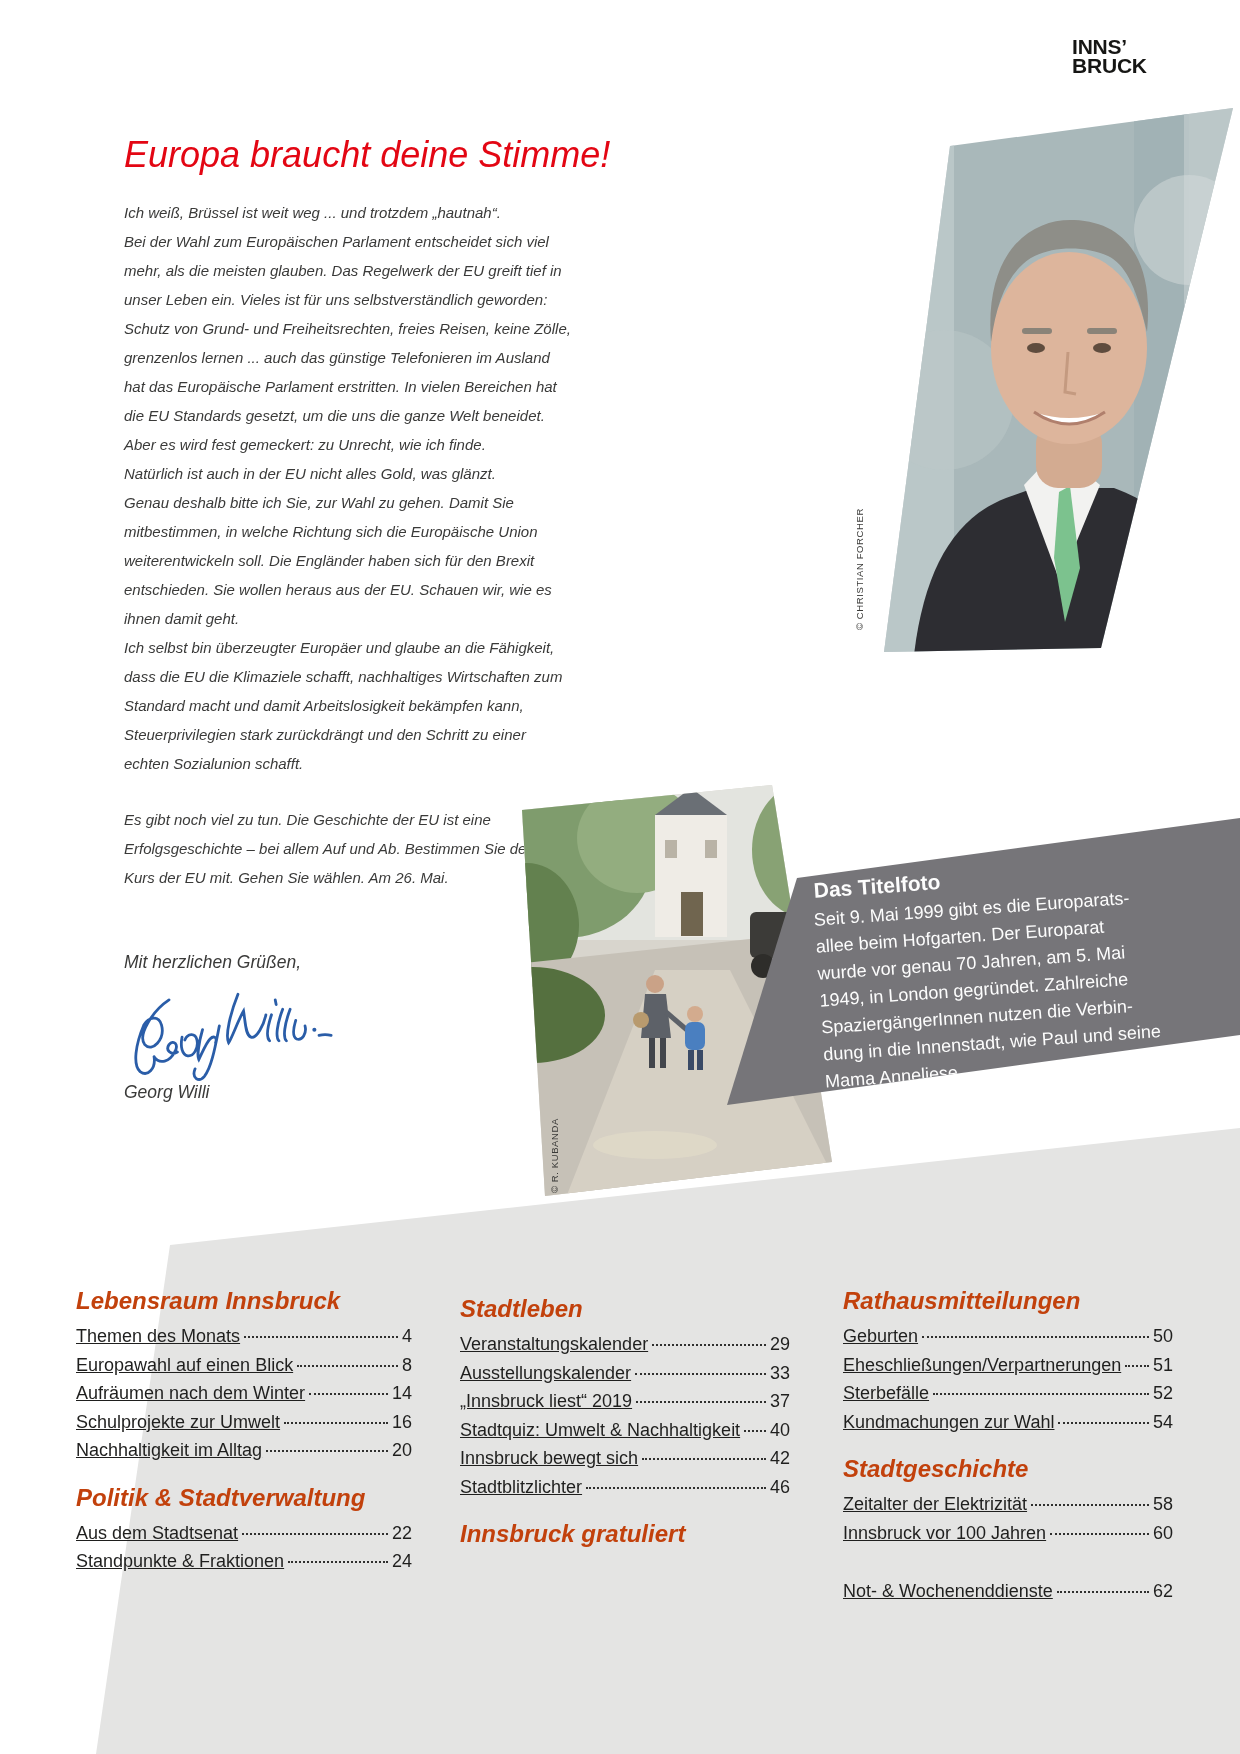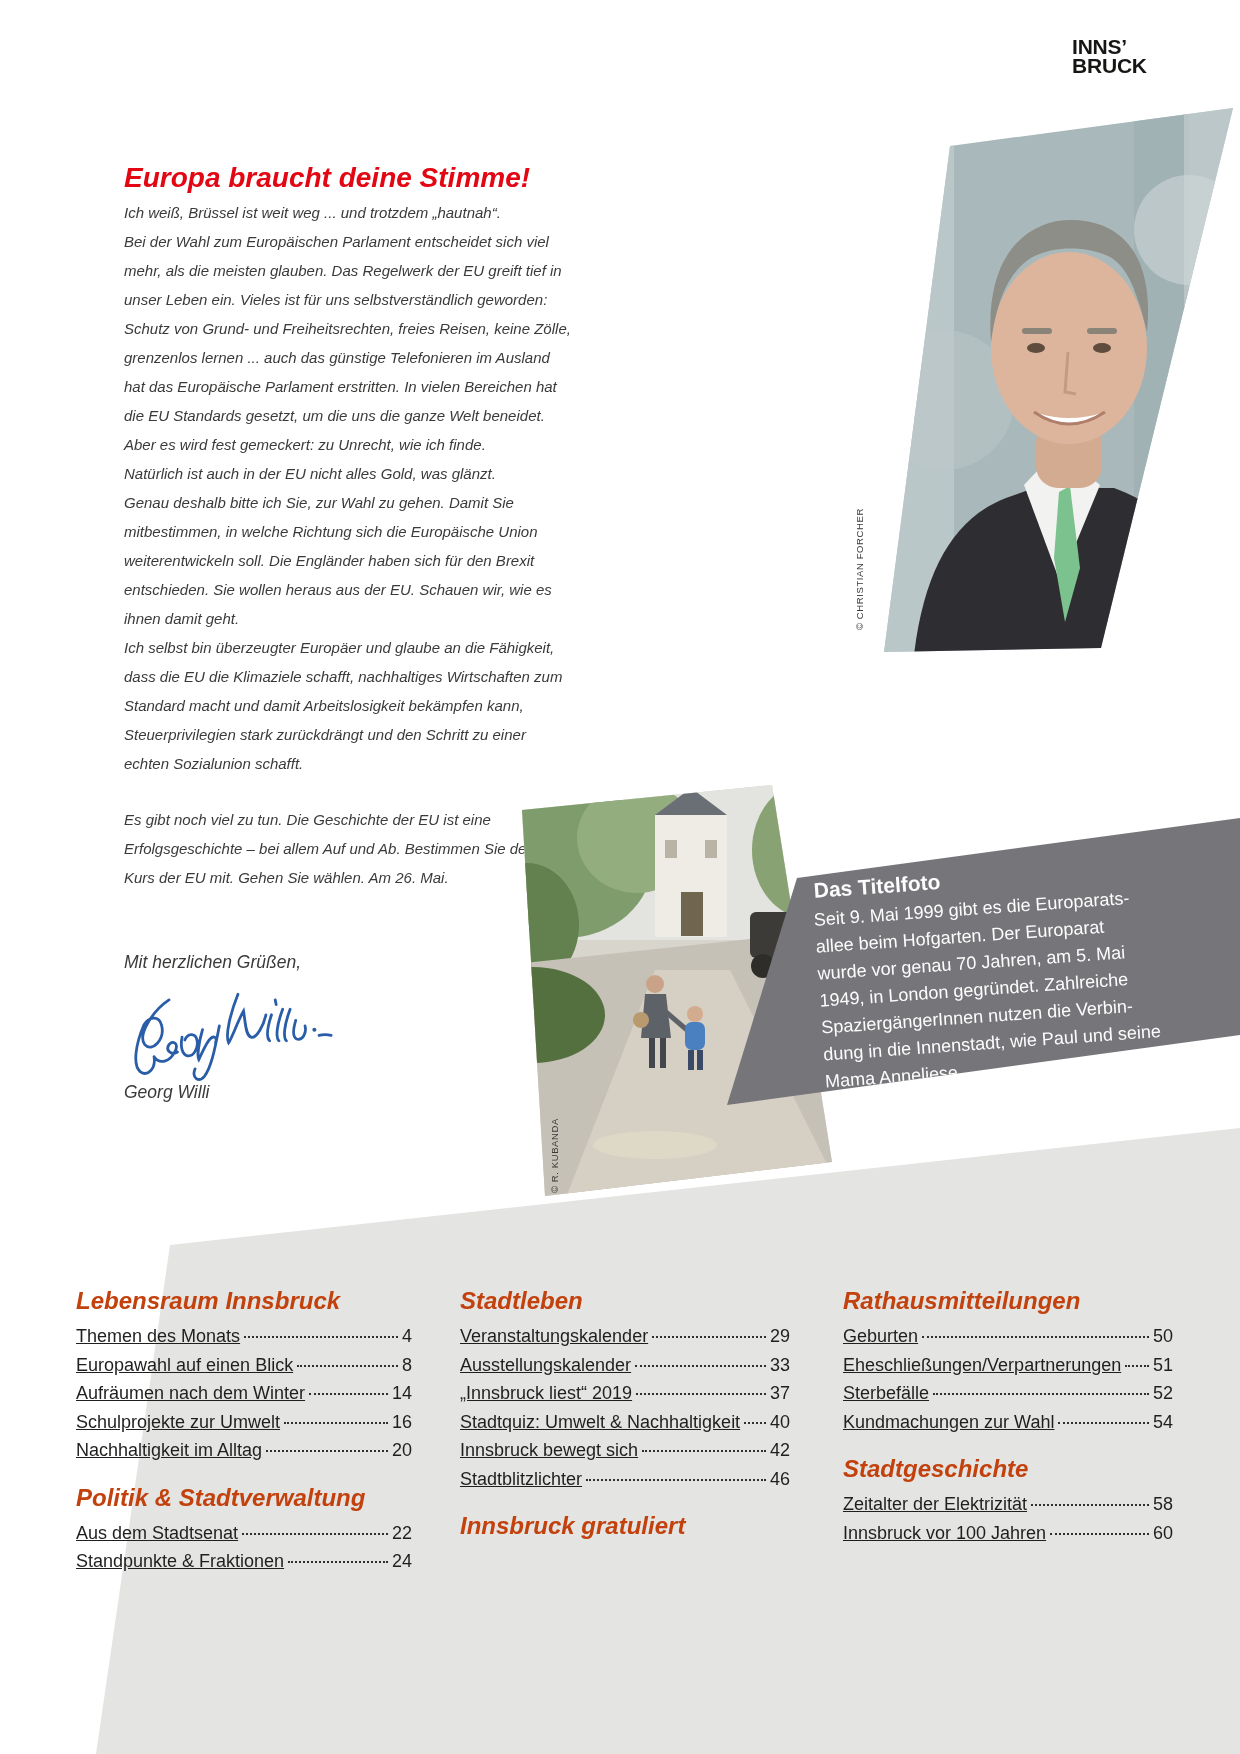--- a/index.html
+++ b/index.html
@@ -17,23 +17,22 @@
   }
   
   .logo{
     position:absolute;left:1072px;top:38px;
     font-size:21px;font-weight:800;line-height:18.5px;letter-spacing:-0.2px;
     color:#161614;white-space:pre;
   }
   
   .headline{
     position:absolute;left:124px;top:134px;
-    font-size:28px;font-weight:bold;font-style:italic;color:var(--accent-red);
+    font-size:36px;font-weight:normal;font-style:italic;color:var(--accent-red);
     white-space:nowrap;
-    margin-top:28px;
   }
   .body-text{
     position:absolute;left:124px;width:610px;
     font-size:15px;line-height:29px;font-style:italic;color:var(--text-dark);
     white-space:pre-line;
   }
   .body-1{top:198px;}
   .body-2{top:805px;}
   .closing{position:absolute;left:124px;top:952px;font-size:17.5px;font-style:italic;}
   .signature{position:absolute;left:128px;top:980px;width:205px;height:105px;}
@@ -67,21 +66,21 @@
   .caption-title{font-size:21px;font-weight:bold;margin:0 0 4px 2px;}
   .caption-text{font-size:18px;line-height:27px;white-space:pre-line;}
   
   .toc-bg{
     position:absolute;left:0;top:1100px;width:1240px;height:654px;
     clip-path:polygon(170px 145px,1240px 28px,1240px 654px,96px 654px);
     background:var(--toc-bg);z-index:1;
   }
   .toc-col{position:absolute;top:1288px;z-index:5;color:var(--toc-text);}
   .toc-col-0{left:76px;width:336px;}
-  .toc-col-1{left:460px;width:330px;}
+  .toc-col-1{left:460px;width:330px;margin-top:8px;}
   .toc-col-2{left:843px;width:330px;}
   .toc-header{
     font-size:24px;font-weight:bold;font-style:italic;color:#c2410c;
     margin:0 0 9px 0;line-height:25px;
   }
   .toc-section + .toc-section{margin-top:20px;}
   .toc-section.no-title{margin-top:30px;}
   .toc-row{display:flex;align-items:baseline;font-size:18px;line-height:28.5px;cursor:default;}
   .toc-label{white-space:nowrap;text-decoration:underline;}
   .dots{
@@ -319,15 +318,22 @@
           <span class="toc-label">Zeitalter der Elektrizität</span>
           <span class="dots"></span>
           <span class="toc-page">58</span>
         </div>
         <div class="toc-row">
           <span class="toc-label">Innsbruck vor 100 Jahren</span>
           <span class="dots"></span>
           <span class="toc-page">60</span>
         </div>
       </div>
+      <div class="toc-section no-title">
+        <div class="toc-row">
+          <span class="toc-label">Not- &amp; Wochenenddienste</span>
+          <span class="dots"></span>
+          <span class="toc-page">62</span>
+        </div>
+      </div>
     </div>
 
 </div>
 
 </body></html>

